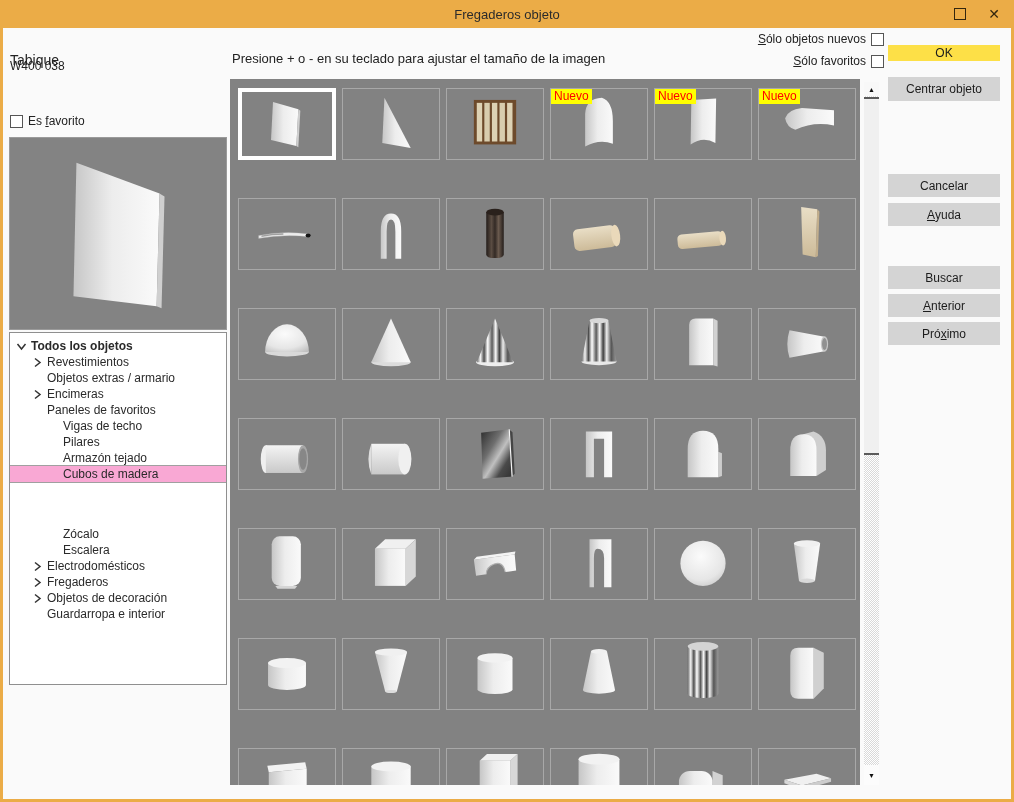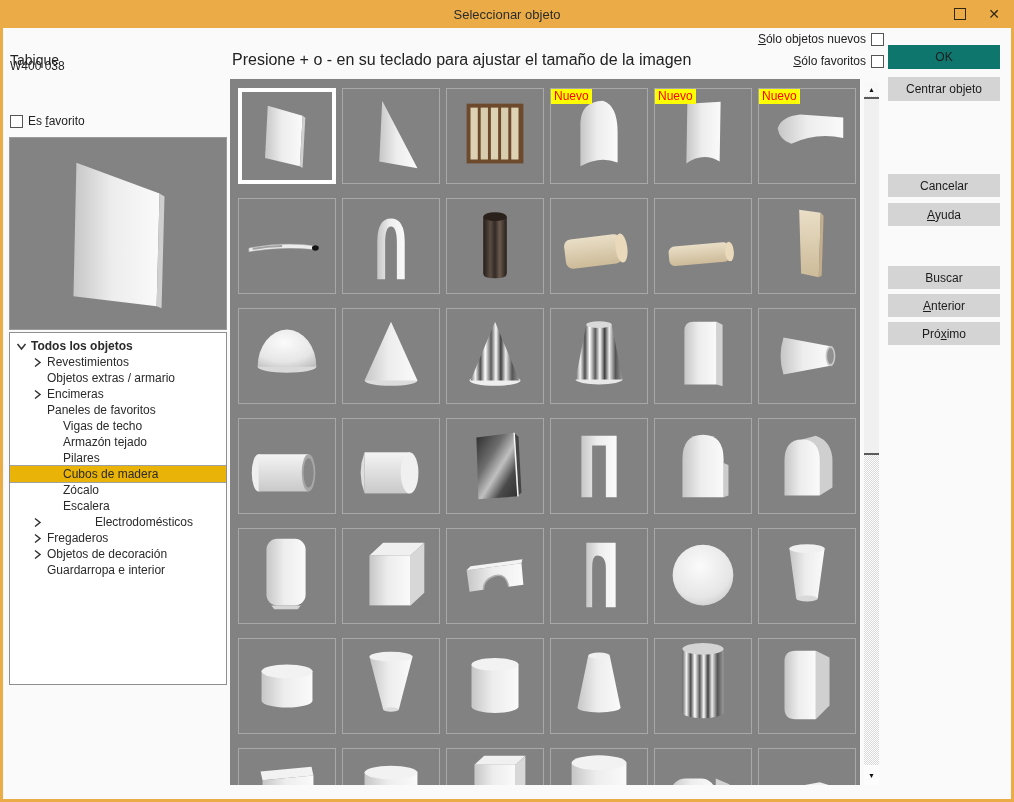--- a/index.html
+++ b/index.html
@@ -9,52 +9,52 @@
          box-sizing:border-box;pointer-events:none;z-index:60;}
   
   .titlebar{position:absolute;left:0;top:0;width:100%;height:28px;background:#EBAC47;
             display:flex;align-items:center;justify-content:center;z-index:5;}
   .title{font-size:13px;color:#2b2b2b;}
   .tb-max{position:absolute;right:48px;top:8px;width:10px;height:10px;border:1.5px solid #33260e;cursor:default;}
   .tb-close{position:absolute;right:14px;top:5px;font-size:14px;color:#33260e;line-height:18px;cursor:default;}
   
   .obj-name{position:absolute;left:10px;top:52px;font-size:14px;}
   .obj-code{position:absolute;left:10px;top:59px;font-size:12px;}
-  .hint{position:absolute;left:232px;top:51px;font-size:16px;}
+  .hint{position:absolute;left:232px;top:51px;font-size:13px;}
   
   .chk{display:flex;align-items:center;gap:5px;font-size:12px;}
   .chk .box{width:13px;height:13px;background:#fff;border:1px solid #555;box-sizing:border-box;flex:0 0 auto;}
   .filter1{position:absolute;right:130px;top:32px;}
   .filter2{position:absolute;right:130px;top:54px;}
   .fav{position:absolute;left:10px;top:114px;}
   
   .btn{position:absolute;left:888px;width:112px;height:23px;background:#D4D4D4;border:none;
        font-size:12px;color:#1c1c1c;display:flex;align-items:center;justify-content:center;
        font-family:"Liberation Sans",sans-serif;cursor:default;}
-  #btn-ok{top:45px;height:24px;background:#0f766e;}
+  #btn-ok{top:45px;height:16px;background:#fde047;}
   #btn-center{top:77px;height:24px;}
   #btn-cancel{top:174px;}
   #btn-help{top:203px;}
   #btn-search{top:266px;}
   #btn-prev{top:294px;}
   #btn-next{top:322px;}
   
   .preview{position:absolute;left:9px;top:137px;width:218px;height:193px;background:#838383;
            border:1px solid #9a9a9a;box-sizing:border-box;}
   .preview svg{width:100%;height:100%;display:block;}
   
   .tree{position:absolute;left:9px;top:332px;width:218px;height:353px;background:#fff;
         border:1px solid #8f8f8f;box-sizing:border-box;padding-top:5px;overflow:hidden;}
   .trow{height:16px;display:flex;align-items:center;font-size:12px;color:#2a2a2a;white-space:nowrap;cursor:default;}
   .trow.bold{font-weight:bold;}
-  .trow.sel{background:#eab308;outline:1px solid #a0a0a0;align-items:center;}
+  .trow.sel{background:#f9a8d4;outline:1px solid #a0a0a0;align-items:center;}
   .trow .arr{width:15px;height:12px;display:inline-flex;align-items:center;flex:0 0 auto;}
   
   .grid{position:absolute;left:230px;top:79px;width:630px;height:706px;background:#828282;overflow:hidden;}
-  .cell{position:absolute;width:98px;height:96px;border:1px solid #a8a8a8;box-sizing:border-box;cursor:default;}
+  .cell{position:absolute;width:98px;height:72px;border:1px solid #a8a8a8;box-sizing:border-box;cursor:default;}
   .cell.sel{border:4px solid #ffffff;}
   .cell svg{width:100%;height:100%;display:block;}
   .badge{position:absolute;left:0px;top:0px;background:#FFFF00;color:#FF0000;font-size:12px;
          line-height:15px;padding:0 3px;}
   
   .sb{position:absolute;left:864px;top:82px;width:15px;height:703px;background-color:#fff;
       background-image:linear-gradient(45deg,#d9d9d9 25%,transparent 25%,transparent 75%,#d9d9d9 75%),
                        linear-gradient(45deg,#d9d9d9 25%,transparent 25%,transparent 75%,#d9d9d9 75%);
       background-size:2px 2px;background-position:0 0,1px 1px;}
   .sb-up{position:absolute;top:0;left:0;right:0;height:14px;background:#f8f8f8;display:flex;
@@ -111,21 +111,21 @@
       <stop offset="0" stop-color="#241d1a"></stop>
         <stop offset="0.3" stop-color="#5a4c42"></stop>
         <stop offset="0.5" stop-color="#332a25"></stop>
       <stop offset="0.7" stop-color="#6a5a4e"></stop>
         <stop offset="1" stop-color="#241d1a"></stop>
     </linearGradient>
   </defs>
 </svg>
 
 <div class="titlebar">
-  <span class="title">Seleccionar objeto</span>
+  <span class="title">Fregaderos objeto</span>
   <span class="tb-max"></span>
   <span class="tb-close">✕</span>
 </div>
 
 <div class="obj-name">Tabique</div>
 <div class="obj-code">W400 038</div>
 <div class="hint">Presione + o - en su teclado para ajustar el tamaño de la imagen</div>
 
 <label class="chk filter1">
   <span><u>S</u>ólo objetos nuevos</span>
@@ -188,39 +188,39 @@
     <div class="trow" style="padding-left: 22px;">
       <span class="arr"></span>
       <span>Paneles de favoritos</span>
     </div>
     <div class="trow" style="padding-left: 38px;">
       <span class="arr"></span>
       <span>Vigas de techo</span>
     </div>
     <div class="trow" style="padding-left: 38px;">
       <span class="arr"></span>
+      <span>Pilares</span>
+    </div>
+    <div class="trow" style="padding-left: 38px;">
+      <span class="arr"></span>
       <span>Armazón tejado</span>
     </div>
+    <div class="trow sel" style="padding-left: 38px;">
+      <span class="arr"></span>
+      <span>Cubos de madera</span>
+    </div>
+    <div class="trow" style="padding-left: 38px; margin-top: 44px;">
+      <span class="arr"></span>
+      <span>Zócalo</span>
+    </div>
     <div class="trow" style="padding-left: 38px;">
       <span class="arr"></span>
-      <span>Pilares</span>
-    </div>
-    <div class="trow sel" style="padding-left: 38px;">
-      <span class="arr"></span>
-      <span>Cubos de madera</span>
-    </div>
-    <div class="trow" style="padding-left: 38px;">
-      <span class="arr"></span>
-      <span>Zócalo</span>
-    </div>
-    <div class="trow" style="padding-left: 38px;">
-      <span class="arr"></span>
       <span>Escalera</span>
     </div>
-    <div class="trow" style="padding-left: 22px; gap: 48px;">
+    <div class="trow" style="padding-left: 22px;">
       <span class="arr">
         <svg width="11" height="11" viewBox="0 0 11 11">
           <path d="M3,1.5 L8,5.5 L3,9.5" fill="none" stroke="#333" stroke-width="1.5"></path>
         </svg>
       </span>
       <span>Electrodomésticos</span>
     </div>
     <div class="trow" style="padding-left: 22px;">
       <span class="arr">
         <svg width="11" height="11" viewBox="0 0 11 11">

